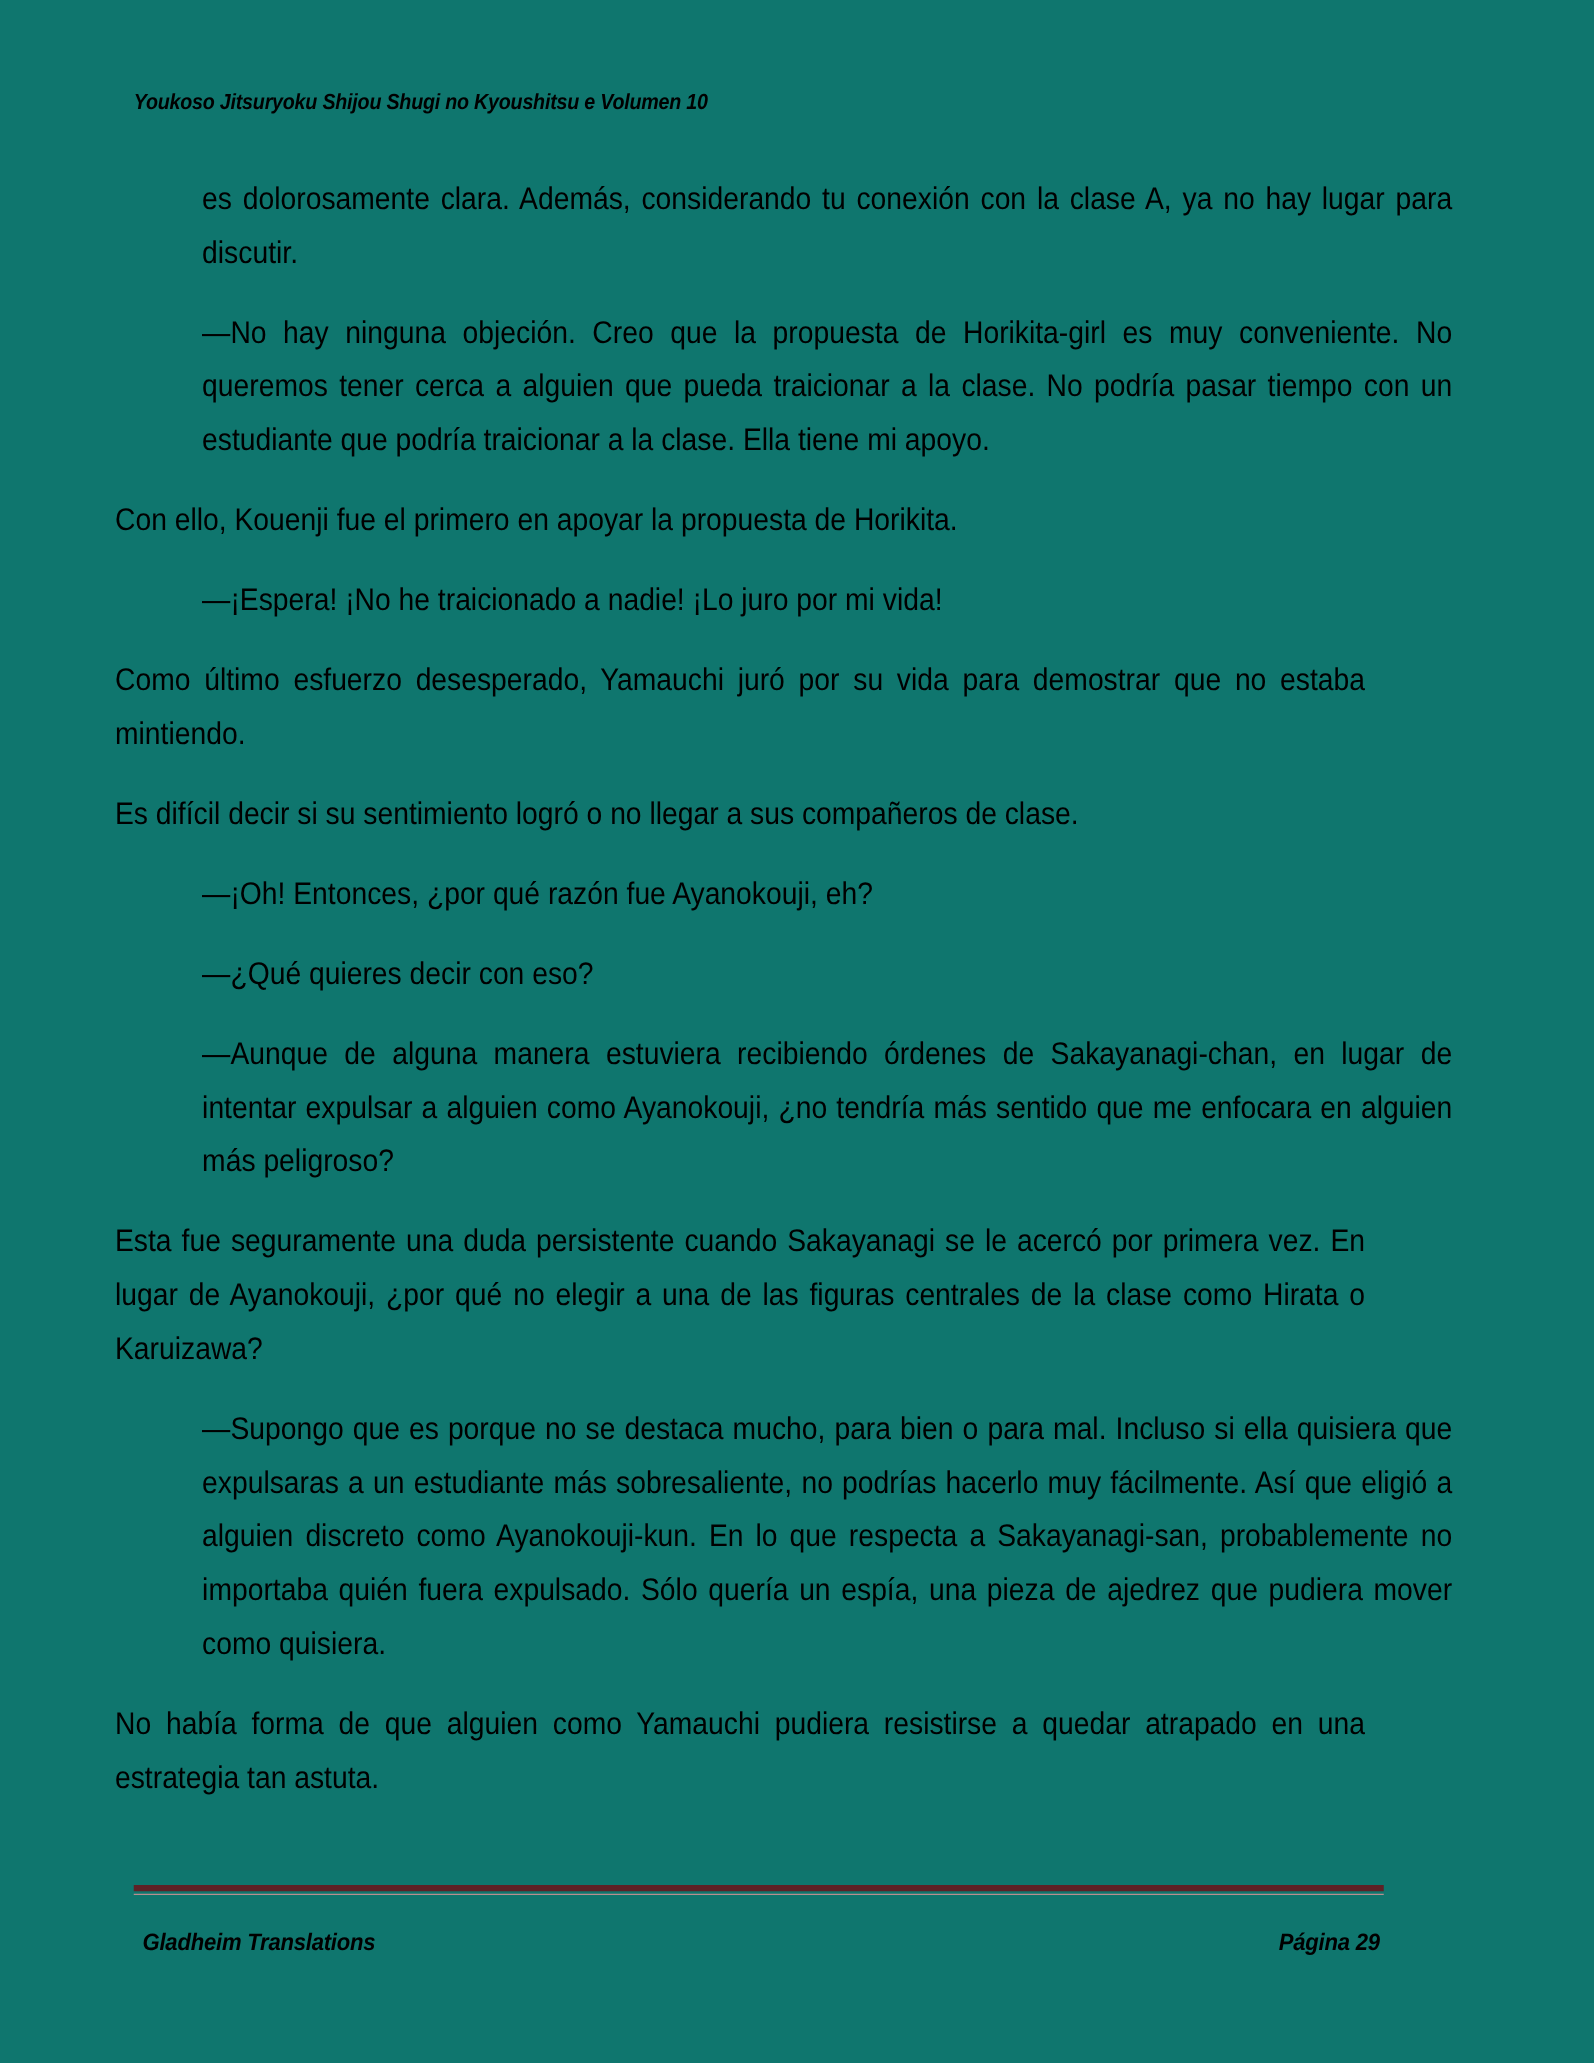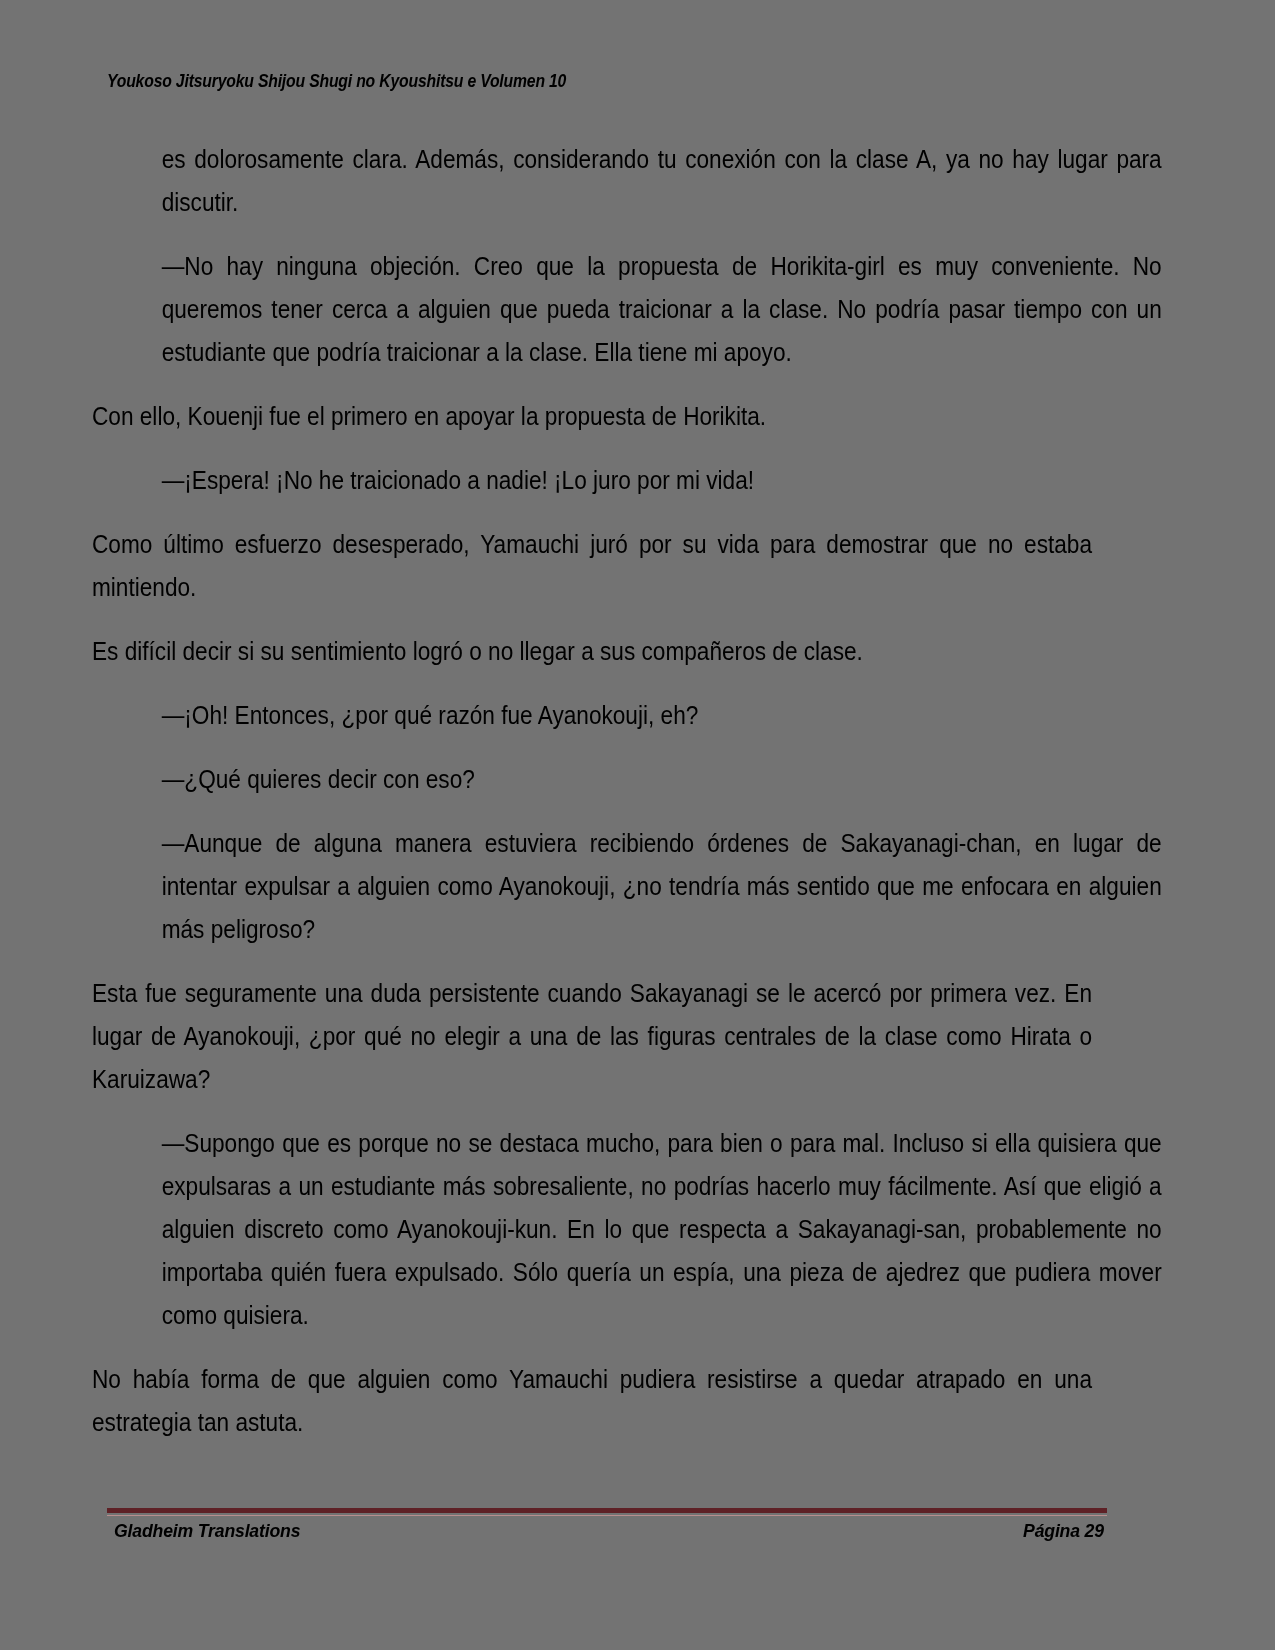--- a/index.html
+++ b/index.html
@@ -9,21 +9,21 @@
   }
 
   body {
     font-family: "Liberation Sans", sans-serif;
   }
 
   #page {
     position: relative;
     width: 1275px;
     height: 1650px;
-    background: #737373;
+    background: #0f766e;
     box-sizing: border-box;
     overflow: hidden;
   }
 
   
   #page-header {
     position: absolute;
     left: 107px;
     top: 71px;
     width: 1000px;
@@ -91,21 +91,21 @@
     width: 100%;
     height: 1px;
     background: #b98e8e;
     margin-top: 2px;
   }
 
   .footer-row {
     display: flex;
     justify-content: space-between;
     align-items: baseline;
-    margin-top: 4px;
+    margin-top: 28px;
   }
 
   .footer-left,
   .footer-right {
     font-family: "Liberation Sans", sans-serif;
     font-weight: bold;
     font-style: italic;
     font-size: 19px;
     color: #000000;
     white-space: nowrap;

